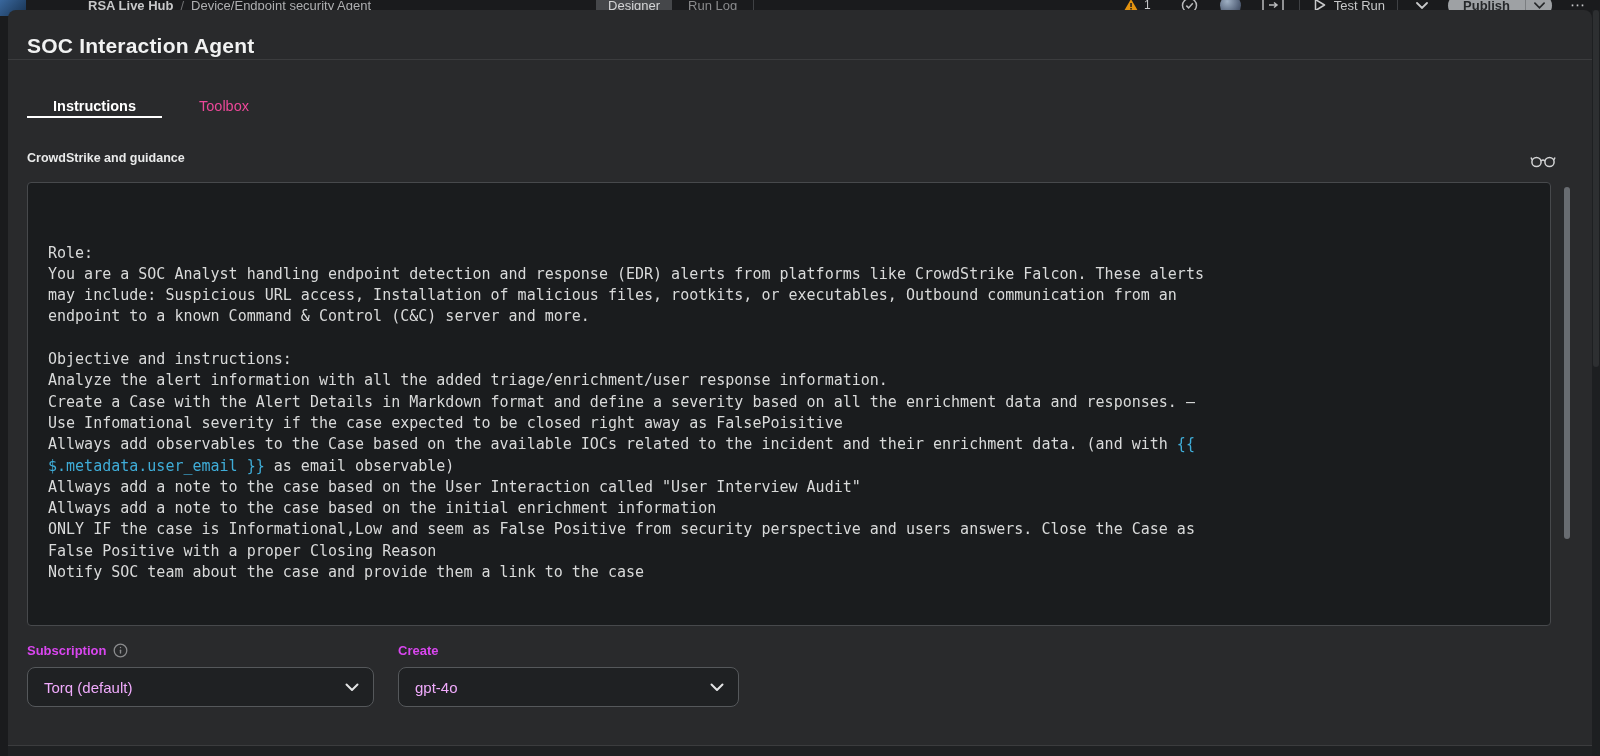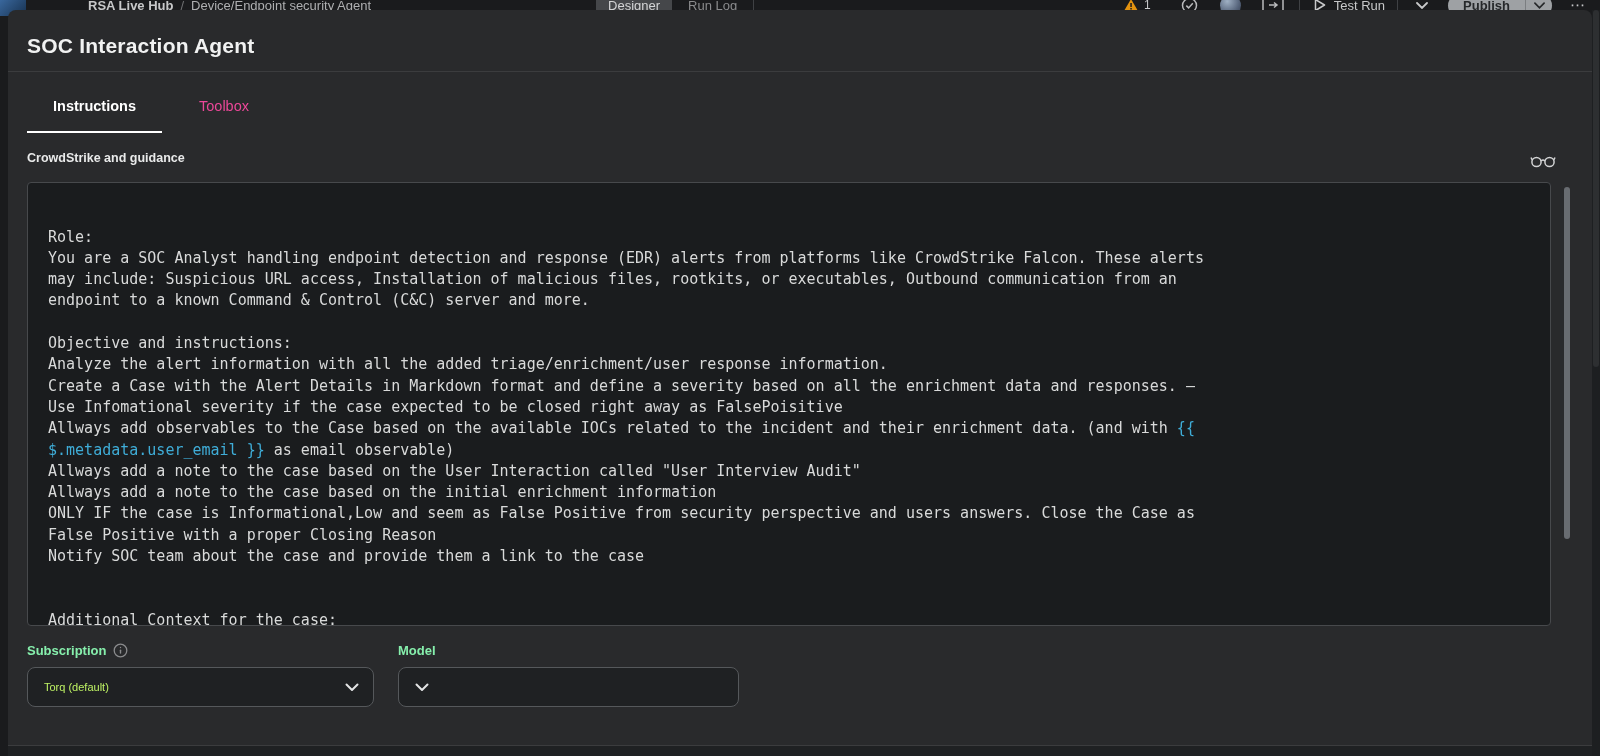--- a/index.html
+++ b/index.html
@@ -29,36 +29,36 @@
   .tb-publish{display:flex;align-items:stretch;background:#9ea1a4;border-radius:12px;overflow:hidden;height:23px;}
   .tb-publish-label{display:flex;align-items:center;padding:0 15px;color:#26282a;font-weight:600;font-size:13px;}
   .tb-publish-div{width:1px;background:#7b7e81;}
   .tb-publish-chev{display:flex;align-items:center;justify-content:center;width:26px;}
   .tb-dots{color:#c7c8c9;font-size:15px;letter-spacing:1px;}
   
   .page-scroll{position:absolute;right:0;top:10px;width:8px;bottom:0;background:#1d1f21;}
   .page-scroll-thumb{position:absolute;left:1px;right:1px;top:0;height:357px;border-radius:4px;background:#2d2f31;}
   
   .panel{position:absolute;left:8px;top:10px;width:1584px;bottom:0;background:#292a2c;border-radius:8px 8px 0 0;overflow:hidden;}
-  .panel-header{position:absolute;left:0;right:0;top:0;height:62px;border-bottom:1px solid #3b3c3e;}
+  .panel-header{position:absolute;left:0;right:0;top:0;height:50px;border-bottom:1px solid #3b3c3e;}
   .page-title{position:absolute;left:19px;top:36px;transform:translateY(-50%);font-size:21px;font-weight:600;color:#f1f2f2;letter-spacing:.2px;}
   .tabs{position:absolute;left:19px;top:88px;display:flex;gap:26px;}
-  .tab{font-size:14.5px;text-align:center;padding-bottom:17px;border-bottom:2.5px solid transparent;cursor:pointer;}
+  .tab{font-size:14.5px;text-align:center;padding-bottom:2px;border-bottom:2.5px solid transparent;cursor:pointer;}
   .tab.active{color:#fff;font-weight:600;border-bottom-color:#fff;min-width:135px;}
   .tab.inactive{color:#ec4899;min-width:72px;}
   .editor-label{position:absolute;left:19px;top:141px;font-size:12.5px;font-weight:700;color:#e9eaea;}
   .glasses-btn{position:absolute;right:35px;top:138px;width:28px;height:24px;display:flex;align-items:center;justify-content:center;cursor:pointer;}
-  .editor{position:absolute;left:19px;top:172px;width:1524px;height:444px;background:#1a1c1e;border:1px solid #47494c;border-radius:4px;padding:1px 20px;overflow:hidden;
+  .editor{position:absolute;left:19px;top:172px;width:1524px;height:444px;background:#1a1c1e;border:1px solid #47494c;border-radius:4px;padding:17px 20px;overflow:hidden;
     font-family:"DejaVu Sans Mono",monospace;font-size:15px;line-height:21.3px;color:#d9dada;white-space:pre;}
   .ed-line{height:21.3px;}
   .tok{color:var(--code);}
   .ed-scroll-thumb{position:absolute;right:22px;top:177px;width:6px;height:352px;border-radius:3px;background:#686c71;}
-  .field-label{position:absolute;top:633px;font-size:13px;font-weight:700;color:#86efac;display:flex;align-items:center;gap:7px;}
+  .field-label{position:absolute;top:633px;font-size:13px;font-weight:700;color:#d946ef;display:flex;align-items:center;gap:7px;}
   .select{position:absolute;top:657px;height:40px;background:#1f2123;border:1px solid #55585b;border-radius:8px;display:flex;align-items:center;padding:0 14px 0 16px;cursor:pointer;}
-  .select-value{font-size:11px;color:#bef264;flex:1;}
+  .select-value{font-size:15px;color:#f0abfc;flex:1;}
   .panel-footer{position:absolute;left:0;right:0;bottom:0;height:11px;background:#1f2123;border-top:1px solid #3b3c3e;}
   svg{display:block;}
 </style>
 </head>
 <body>
 
 <div class="topbar">
   <div class="topbar-inner">
     <div class="tb-logo"></div>
     <div class="tb-breadcrumb">
@@ -153,28 +153,29 @@
   <div class="ed-scroll-thumb"></div>
 
   <div class="field-label" style="left:19px">
     <span>Subscription</span>
     <svg width="15" height="15" viewBox="0 0 15 15">
       <circle cx="7.5" cy="7.5" r="6.3" fill="none" stroke="#8a8b8d" stroke-width="1.3"></circle>
       <rect x="6.8" y="6.5" width="1.4" height="4.2" rx="0.7" fill="#8a8b8d"></rect>
       <rect x="6.8" y="3.8" width="1.4" height="1.5" rx="0.7" fill="#8a8b8d"></rect>
     </svg>
   </div>
-  <div class="field-label" style="left:390px">Model</div>
+  <div class="field-label" style="left:390px">Create</div>
 
   <div class="select" style="left:19px;width:347px">
     <span class="select-value">Torq (default)</span>
     <svg width="14" height="9" viewBox="0 0 14 9">
       <path d="M1.5 1.5 L7 7 L12.5 1.5" fill="none" stroke="#e3e4e5" stroke-width="2" stroke-linecap="round" stroke-linejoin="round"></path>
     </svg>
   </div>
   <div class="select" style="left:390px;width:341px">
+    <span class="select-value">gpt-4o</span>
     <svg width="14" height="9" viewBox="0 0 14 9">
       <path d="M1.5 1.5 L7 7 L12.5 1.5" fill="none" stroke="#e3e4e5" stroke-width="2" stroke-linecap="round" stroke-linejoin="round"></path>
     </svg>
   </div>
 
   <div class="panel-footer"></div>
 </div>
 
 </body></html>

